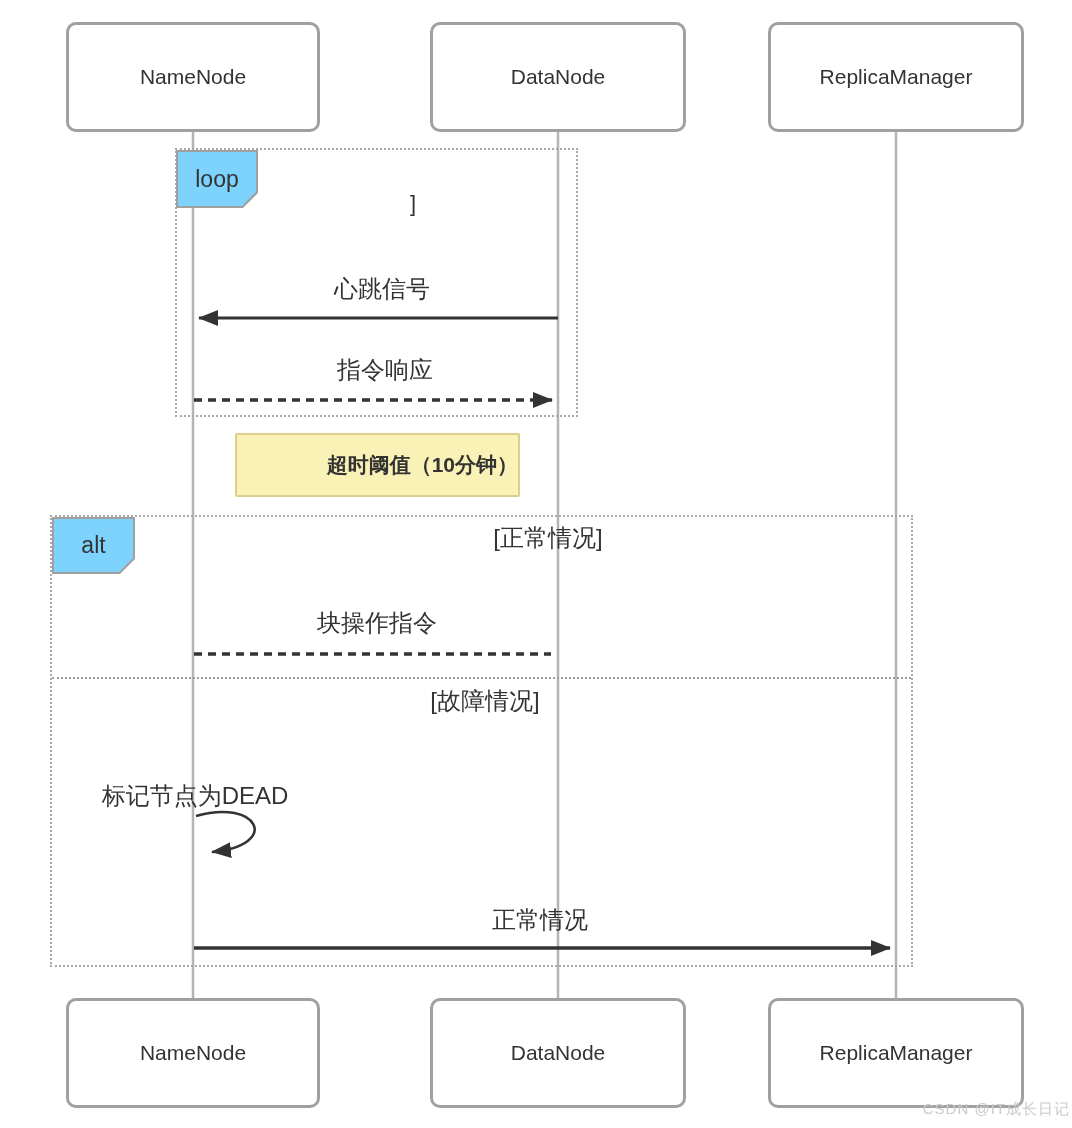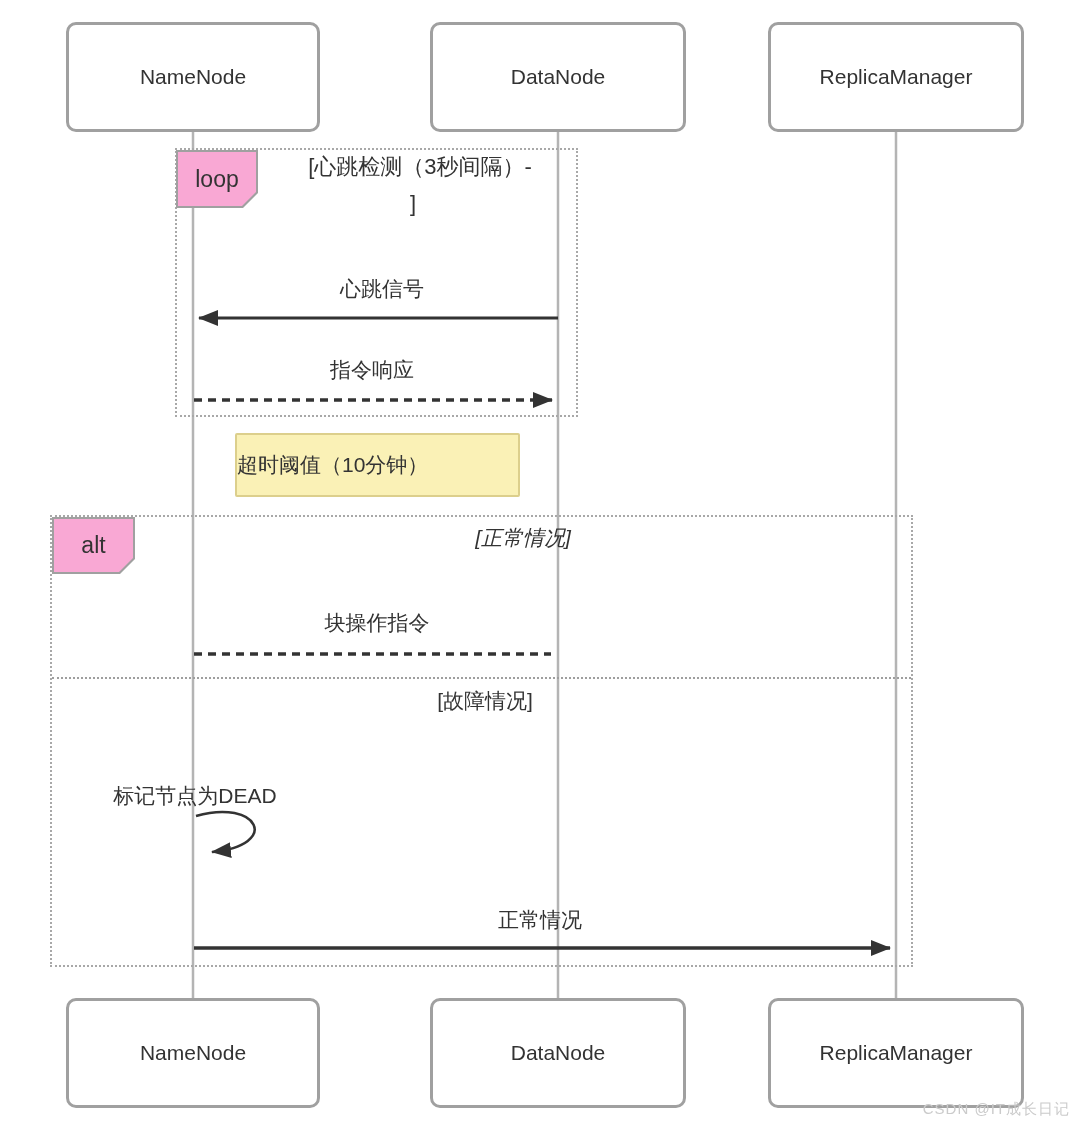--- a/index.html
+++ b/index.html
@@ -50,48 +50,49 @@
     z-index: 3;
     box-sizing: border-box;
   }
   .note {
     position: absolute;
     background: var(--note-bg);
     border: 2px solid var(--note-border);
     border-radius: 2px;
     display: flex;
     align-items: center;
-    justify-content: flex-start;
+    justify-content: flex-end;
     font-size: 21px;
     color: var(--text);
     z-index: 3;
     box-sizing: border-box;
+    font-weight: bold;
   }
   .tag {
     position: absolute;
     background: var(--box-border);
     clip-path: polygon(0 0, 100% 0, 100% calc(100% - 15px), calc(100% - 15px) 100%, 0 100%);
     z-index: 4;
   }
   .tag .inner {
     position: absolute;
     inset: 2px;
-    background: #f9a8d4;
+    background: #7dd3fc;
     clip-path: polygon(0 0, 100% 0, 100% calc(100% - 14px), calc(100% - 14px) 100%, 0 100%);
     display: flex;
     align-items: center;
     justify-content: center;
     font-size: 23px;
     color: var(--text);
   }
   .txt {
     position: absolute;
     transform: translate(-50%, -50%);
     white-space: nowrap;
-    font-size: 21px;
+    font-size: 24px;
     color: var(--text);
     z-index: 4;
   }
   .loop-title { font-size: 22px; }
   .watermark {
     position: absolute;
     top: 1100px;
     right: 2px;
     font-size: 15px;
     letter-spacing: 1px;
@@ -149,36 +150,35 @@
   </div>
   <div class="actor" style="left:768px; top:998px; width:256px; height:110px;">
     <span>ReplicaManager</span>
   </div>
 
   <div class="tag" style="left:176px; top:150px; width:82px; height:58px;">
     <div class="inner">
         <span>loop</span>
       </div>
   </div>
-  <div class="txt loop-title" style="left:420px; top:167px;">[心跳检测（3秒间隔）-</div>
   <div class="txt loop-title" style="left:413px; top:204px;">]</div>
 
   <div class="txt" style="left:382px; top:289px;">心跳信号</div>
-  <div class="txt" style="left:372px; top:370px;">指令响应</div>
+  <div class="txt" style="left:385px; top:370px;">指令响应</div>
 
   <div class="note" style="left:235px; top:433px; width:285px; height:64px;">
     <span>超时阈值（10分钟）</span>
   </div>
 
   <div class="tag" style="left:52px; top:517px; width:83px; height:57px;">
     <div class="inner">
         <span>alt</span>
       </div>
   </div>
-  <div class="txt" style="left:523px; top:538px;font-style:italic;">[正常情况]</div>
+  <div class="txt" style="left:548px; top:538px;">[正常情况]</div>
   <div class="txt" style="left:377px; top:623px;">块操作指令</div>
   <div class="txt" style="left:485px; top:701px;">[故障情况]</div>
   <div class="txt" style="left:195px; top:796px;">标记节点为DEAD</div>
   <div class="txt" style="left:540px; top:920px;">正常情况</div>
 
   <div class="watermark">CSDN @IT成长日记</div>
 
 </div>
 
 </body></html>

